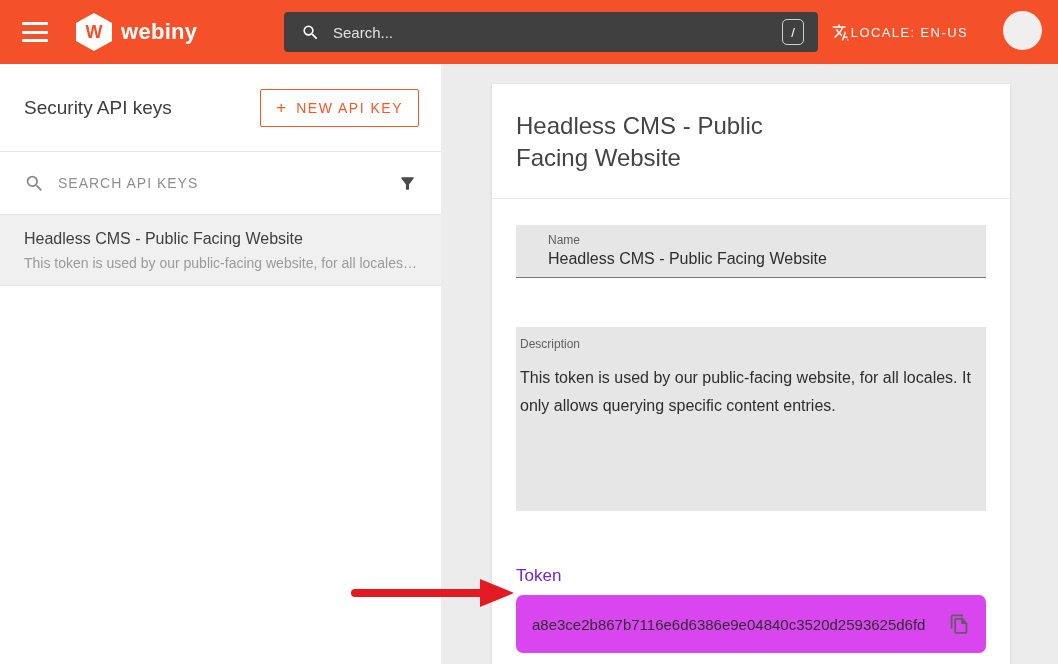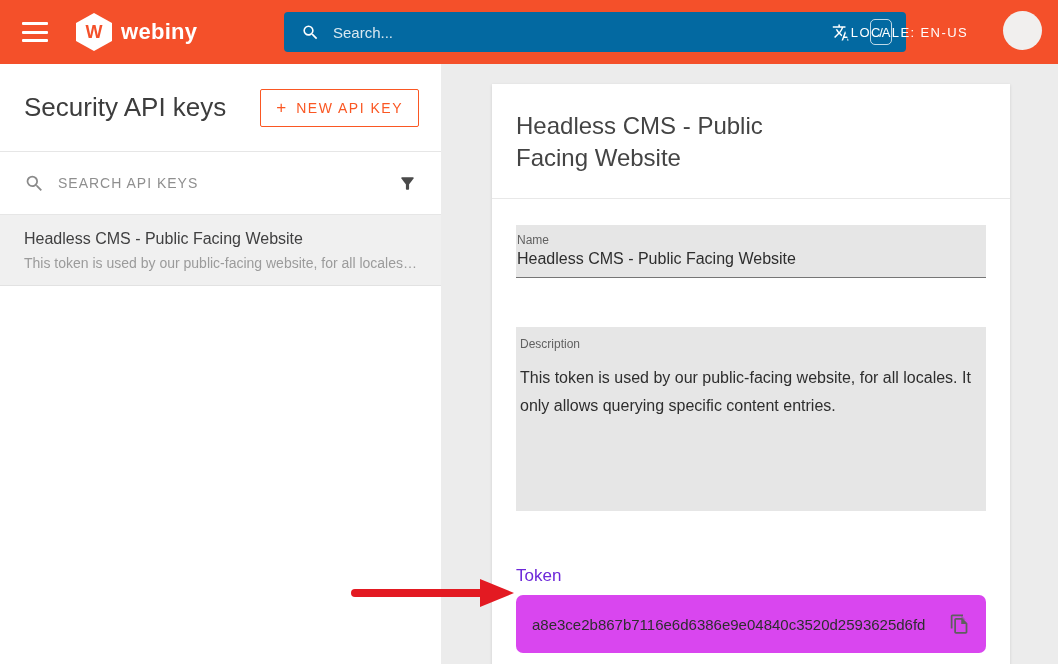--- a/index.html
+++ b/index.html
@@ -7,48 +7,48 @@
   body { font-family:"Liberation Sans", sans-serif; background:#ececec; position:relative; }
 
   
   .topbar { position:absolute; top:0; left:0; width:1058px; height:64px; background:#f4502a; z-index:5; }
   .hamburger { position:absolute; left:22px; top:22px; width:26px; height:20px; display:flex; flex-direction:column; justify-content:space-between; cursor:pointer; }
   .hamburger span { display:block; height:3px; background:#fff; border-radius:1px; }
   .logo-wrap { position:absolute; left:76px; top:13px; display:flex; align-items:center; }
   .hexagon { width:36px; height:38px; background:#fff; clip-path:polygon(50% 0,100% 26%,100% 74%,50% 100%,0 74%,0 26%); display:flex; align-items:center; justify-content:center; }
   .hexagon b { color:#f4502a; font-size:18px; font-weight:bold; }
   .brand { color:#fff; font-size:22px; font-weight:600; letter-spacing:.3px; margin-left:9px; }
-  .searchbar { position:absolute; left:284px; top:12px; width:622px; height:40px; background:#0369a1; border-radius:4px; display:flex; align-items:center; padding:0 14px 0 17px; }
+  .searchbar { position:absolute; left:284px; top:12px; width:534px; height:40px; background:#404040; border-radius:4px; display:flex; align-items:center; padding:0 14px 0 17px; }
   .searchbar svg { flex:0 0 auto; }
   .searchbar input { flex:1; background:transparent; border:none; outline:none; color:#fff; font-size:15px; margin-left:13px; font-family:"Liberation Sans",sans-serif; }
   .searchbar input::placeholder { color:rgba(255,255,255,.85); }
   .kbd { width:22px; height:26px; border:1px solid rgba(255,255,255,.75); border-radius:5px; color:#fff; font-size:13px; display:flex; align-items:center; justify-content:center; }
   .locale { position:absolute; right:90px; top:0; height:64px; display:flex; align-items:center; color:#fff; cursor:pointer; }
   .locale .txt { font-size:13px; letter-spacing:1.4px; }
   .avatar { position:absolute; right:16px; top:11px; width:39px; height:39px; border-radius:50%; background:#f1efee; cursor:pointer; }
 
   
   .sidebar { position:absolute; top:64px; left:0; width:441px; bottom:0; background:#fff; }
   .sidebar-header { height:88px; display:flex; align-items:center; justify-content:space-between; padding:0 22px 0 24px; border-bottom:1px solid #e6e6e6; }
-  .page-title { font-size:26px; color:#3d3d3d; font-weight:400; }
+  .page-title { font-size:19px; color:#3d3d3d; font-weight:400; }
   .btn-outline { display:flex; align-items:center; gap:10px; border:1px solid #fa5723; border-radius:2px; background:#fff; color:#fa5723; font-size:14px; letter-spacing:1.5px; padding:8px 15px; cursor:pointer; font-family:"Liberation Sans",sans-serif; }
   .btn-outline .plus { font-size:17px; font-weight:400; letter-spacing:0; }
   .search-row { height:63px; display:flex; align-items:center; padding:0 24px; border-bottom:1px solid #e6e6e6; }
   .search-row input { flex:1; border:none; outline:none; font-size:14px; letter-spacing:1px; color:#3b82f6; margin-left:13px; font-family:"Liberation Sans",sans-serif; }
   .search-row input::placeholder { color:#8f8f8f; }
   .list-item { background:#f0f0f0; padding:15px 24px 14px; border-bottom:1px solid #e2e2e2; cursor:pointer; }
   .list-item .li-title { font-size:16px; color:#404041; margin-bottom:7px; }
   .list-item .li-desc { font-size:14px; color:#9b9b9b; white-space:nowrap; overflow:hidden; text-overflow:ellipsis; }
 
   
   .card { position:absolute; left:492px; top:84px; width:518px; height:600px; background:#fff; box-shadow:0 1px 3px rgba(0,0,0,.12); }
   .card-title { padding:26px 24px 24px; border-bottom:1px solid #e8e8e8; }
   .card-title h2 { font-size:24px; font-weight:400; color:#444; line-height:32px; max-width:270px; }
   .card-body { padding:26px 24px; }
-  .filled-field { background:#e6e6e6; padding:8px 1px 9px; }
+  .filled-field { background:#e6e6e6; padding:8px 32px 9px; }
   .filled-field.with-underline { border-bottom:1px solid #767676; }
   .f-label { font-size:12px; color:#616161; }
   .f-value { width:100%; border:none; outline:none; background:transparent; font-size:16px; color:#2e2e2e; margin-top:3px; font-family:"Liberation Sans",sans-serif; }
   .desc-field { margin-top:49px; height:184px; padding:10px 4px; }
   .desc-field .f-label { display:block; margin-bottom:13px; }
   .desc-text { font-size:16px; color:#2e2e2e; line-height:28px; }
   .token-label { margin-top:55px; font-size:17px; color:#6d28d9; }
   .token-row { margin-top:9px; height:58px; background:#d946ef; display:flex; align-items:center; padding:0 14px 0 16px;border-radius:7px; }
   .token-value { flex:1; font-size:15px; color:#2e2e2e; }
   .copy-btn { background:none; border:none; cursor:pointer; padding:2px; display:flex; }

